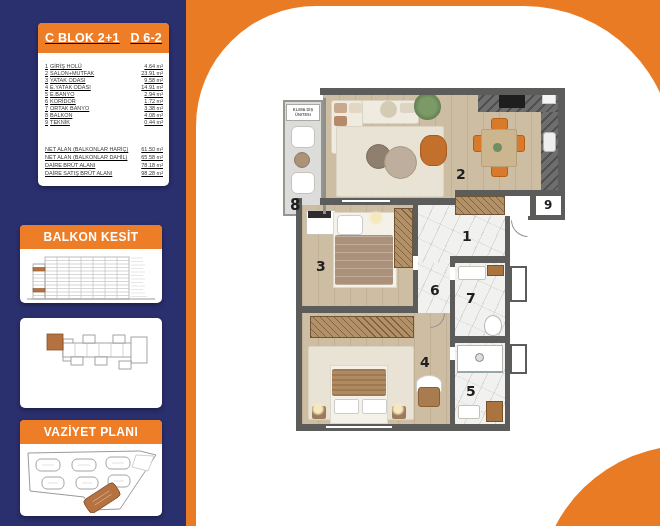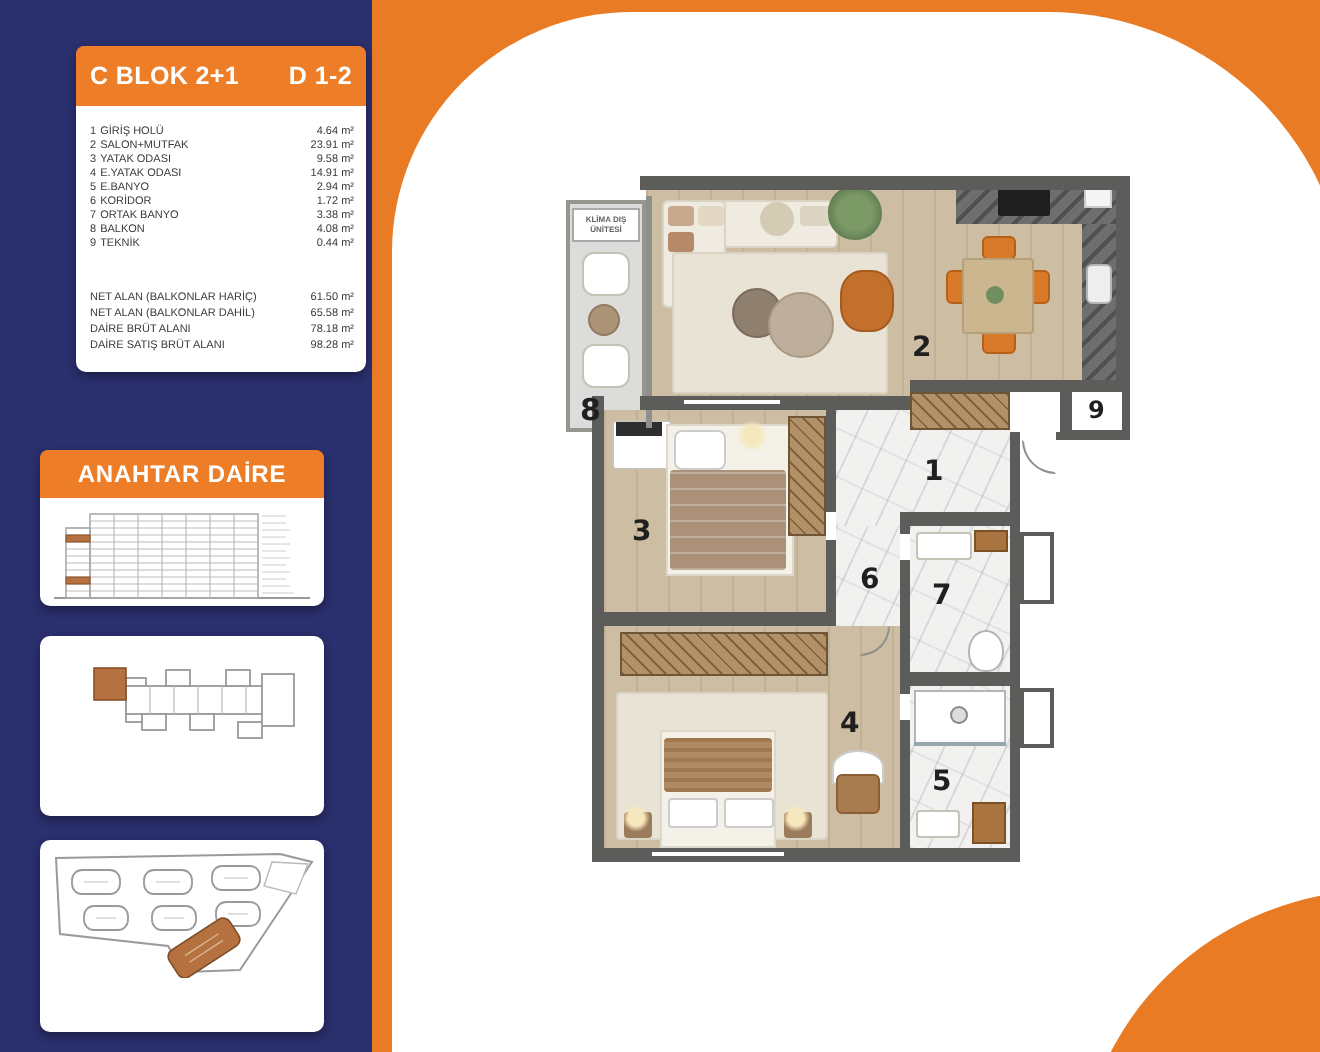--- a/index.html
+++ b/index.html
@@ -8,21 +8,21 @@
   .a{position:absolute;box-sizing:border-box;}
   
   #orange-bg{left:186px;top:0;width:474px;height:526px;background:#E97B25;}
   #white-blob{left:196px;top:6px;width:478px;height:530px;background:#fff;
               border-radius:120px 150px 0 0;}
   #orange-corner{left:540px;top:445px;width:300px;height:290px;background:#E97B25;border-radius:50%;}
   
   .card{position:absolute;background:#fff;border-radius:5px;box-shadow:0 2px 4px rgba(0,0,0,.35);}
   .card-header{background:#EE7D28;color:#fff;font-weight:bold;border-radius:4px 4px 0 0;
                display:flex;align-items:center;justify-content:center;}
-  #unit-card{left:38px;top:23px;width:145px;height:163px;}
+  #unit-card{left:38px;top:23px;width:131px;height:163px;text-decoration:underline;}
   #unit-header{height:30px;font-size:12.5px;justify-content:space-between;padding:0 7px;letter-spacing:.2px;}
   .rlist{padding:10px 6px 0 7px;}
   .rrow{display:flex;font-size:5.5px;line-height:7px;color:#3a3a3a;}
   .rrow .no{margin-right:2px;}
   .rrow .name{flex:1;}
   .slist{padding:19px 6px 0 7px;}
   .srow{display:flex;justify-content:space-between;font-size:5.5px;line-height:8px;color:#3a3a3a;}
   #kesit-card{left:20px;top:225px;width:142px;height:78px;}
   #plan-card{left:20px;top:318px;width:142px;height:90px;}
   #vaziyet-card{left:20px;top:420px;width:142px;height:96px;}
@@ -48,21 +48,21 @@
 </head>
 <body>
 
 <div class="a" id="orange-bg"></div>
 <div class="a" id="white-blob"></div>
 <div class="a" id="orange-corner"></div>
 
 <div class="card" id="unit-card">
   <div class="card-header" id="unit-header">
     <span>C BLOK 2+1</span>
-    <span>D 1-2</span>
+    <span>D 6-2</span>
   </div>
   <div class="rlist">
     <div class="rrow">
         <span class="no">1</span>
         <span class="name">GİRİŞ HOLÜ</span>
         <span class="area">4.64 m²</span>
       </div>
     <div class="rrow">
         <span class="no">2</span>
         <span class="name">SALON+MUTFAK</span>
@@ -118,21 +118,21 @@
         <span>78.18 m²</span>
       </div>
     <div class="srow">
         <span>DAİRE SATIŞ BRÜT ALANI</span>
         <span>98.28 m²</span>
       </div>
   </div>
 </div>
 
 <div class="card" id="kesit-card">
-  <div class="card-header sec-header">ANAHTAR DAİRE</div>
+  <div class="card-header sec-header">BALKON KESİT</div>
   <svg width="136" height="50" viewBox="0 0 136 50">
     <line x1="4" y1="47" x2="132" y2="47" stroke="#999" stroke-width="1"></line>
     <rect x="22" y="5" width="84" height="42" fill="none" stroke="#aaa" stroke-width="0.8"></rect>
     <g stroke="#bbb" stroke-width="0.6">
       <line x1="34" y1="5" x2="34" y2="47"></line>
         <line x1="46" y1="5" x2="46" y2="47"></line>
       <line x1="58" y1="5" x2="58" y2="47"></line>
         <line x1="70" y1="5" x2="70" y2="47"></line>
       <line x1="82" y1="5" x2="82" y2="47"></line>
         <line x1="94" y1="5" x2="94" y2="47"></line>
@@ -188,20 +188,21 @@
         <line x1="64" y1="22" x2="64" y2="36"></line>
       <line x1="76" y1="22" x2="76" y2="36"></line>
         <line x1="88" y1="22" x2="88" y2="36"></line>
       <line x1="100" y1="22" x2="100" y2="36"></line>
     </g>
     <rect x="24" y="13" width="16" height="16" fill="#B5713F" stroke="#8a5328" stroke-width="0.8"></rect>
   </svg>
 </div>
 
 <div class="card" id="vaziyet-card">
+  <div class="card-header sec-header">VAZİYET PLANI</div>
   <svg width="142" height="66" viewBox="0 0 142 66">
     <polygon points="8,6 120,4 136,8 100,62 72,63 64,50 10,44" fill="#fff" stroke="#9a9a9a" stroke-width="1"></polygon>
     <polygon points="116,8 134,9 128,24 112,20" fill="#fff" stroke="#bbb" stroke-width="0.7"></polygon>
     <g fill="#fff" stroke="#9a9a9a" stroke-width="0.9">
       <rect x="16" y="12" width="24" height="12" rx="5"></rect>
       <rect x="52" y="12" width="24" height="12" rx="5"></rect>
       <rect x="86" y="10" width="24" height="12" rx="5"></rect>
       <rect x="22" y="30" width="22" height="12" rx="5"></rect>
       <rect x="56" y="30" width="22" height="12" rx="5"></rect>
       <rect x="88" y="28" width="22" height="12" rx="5"></rect>

